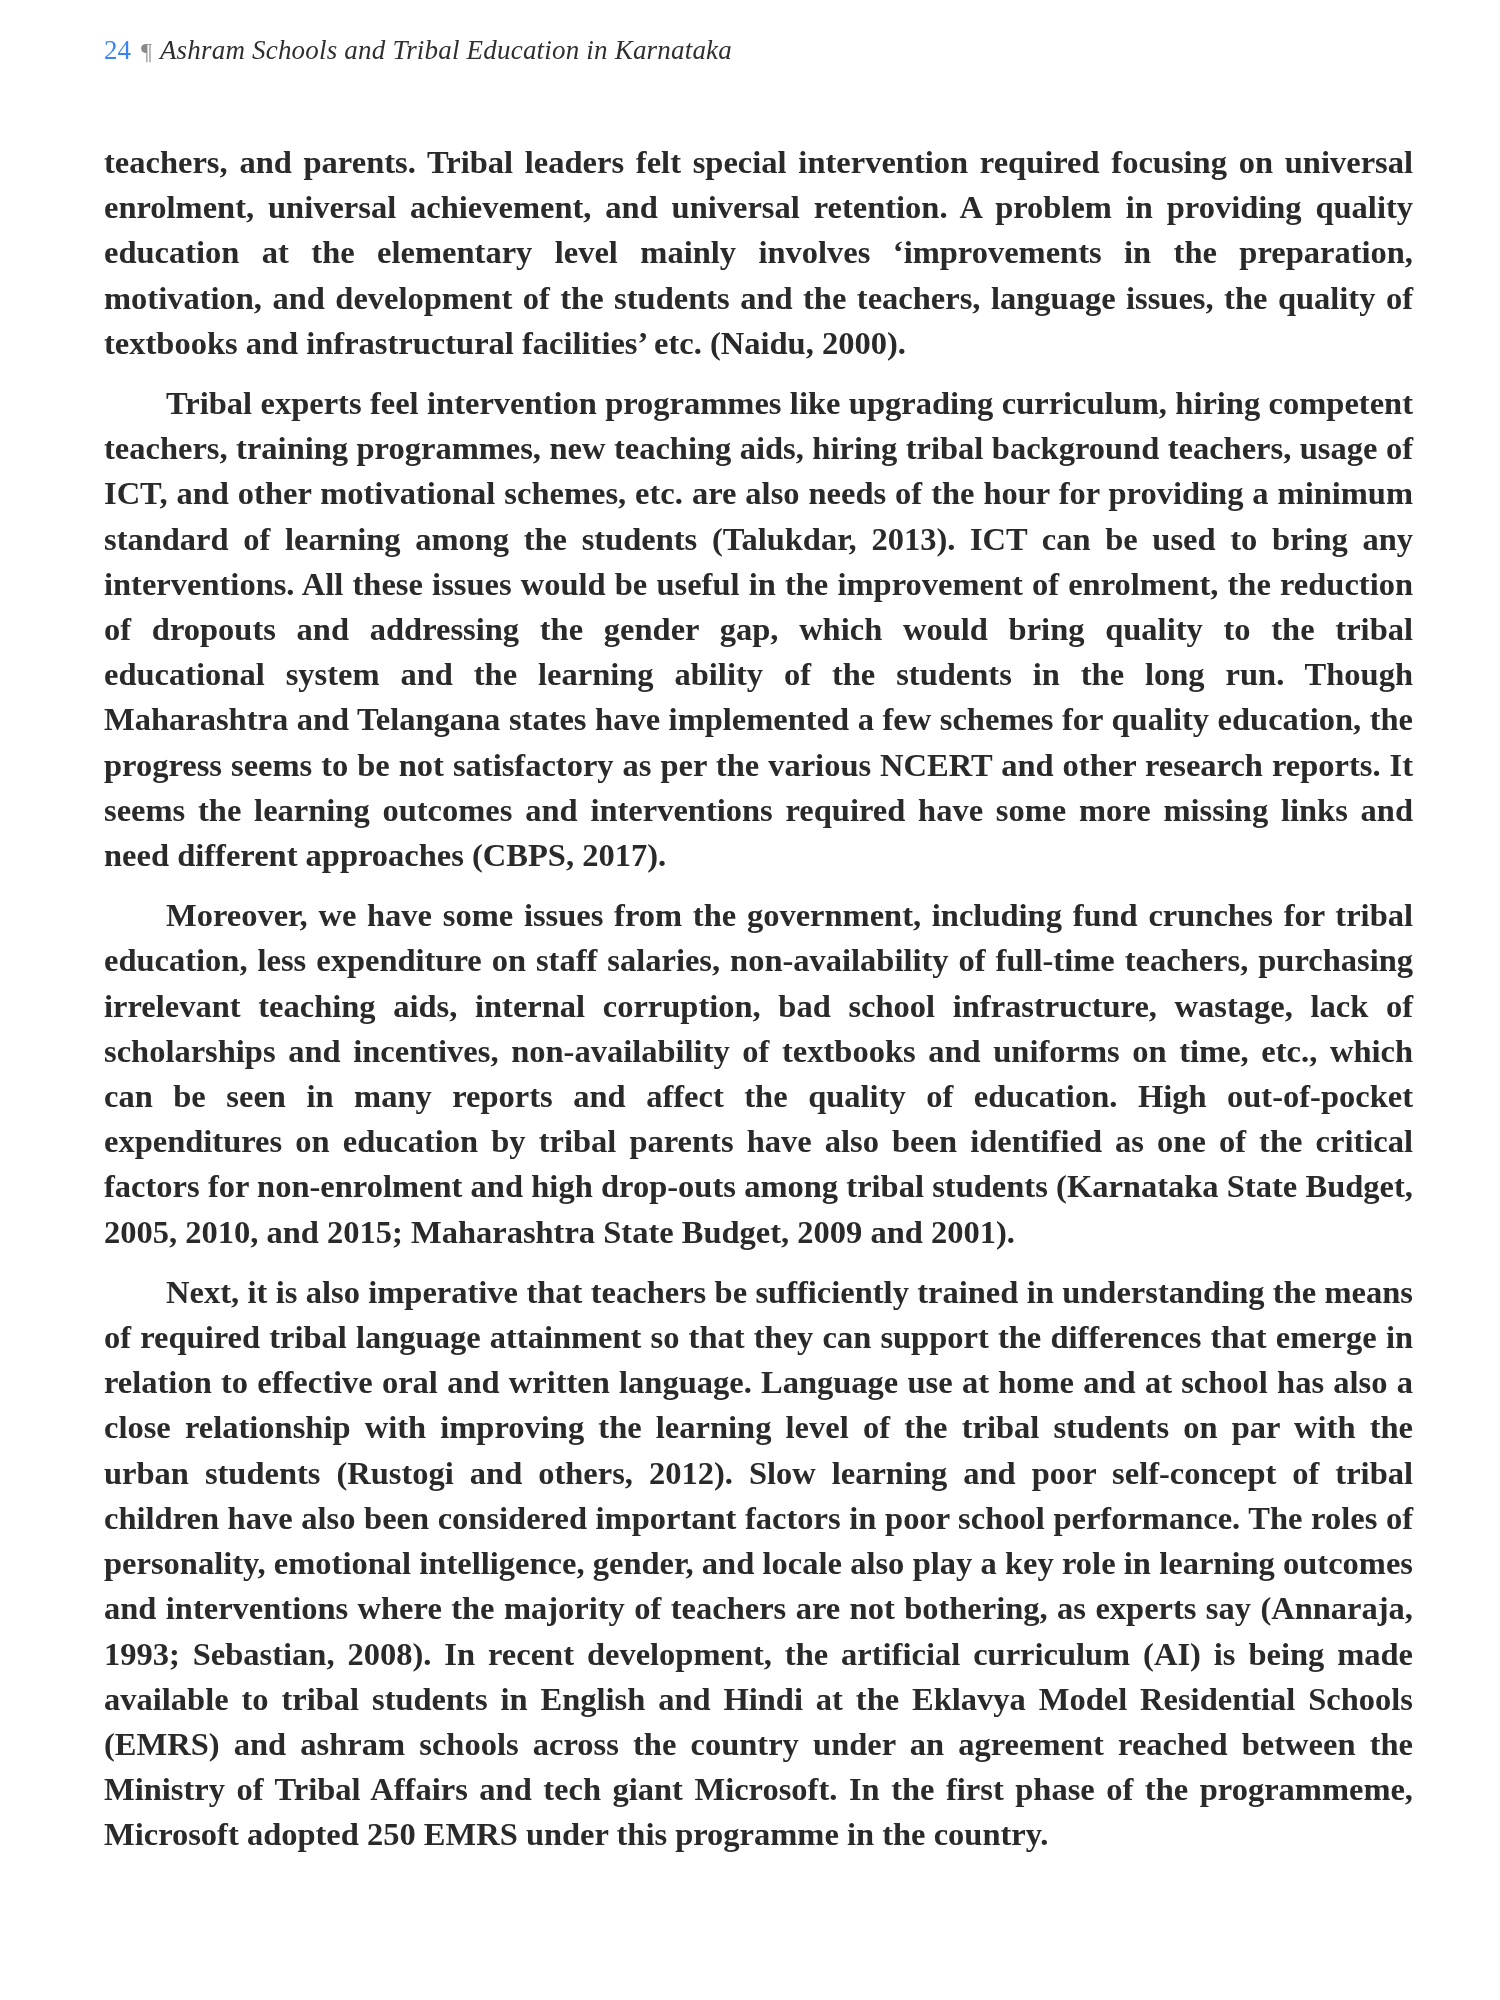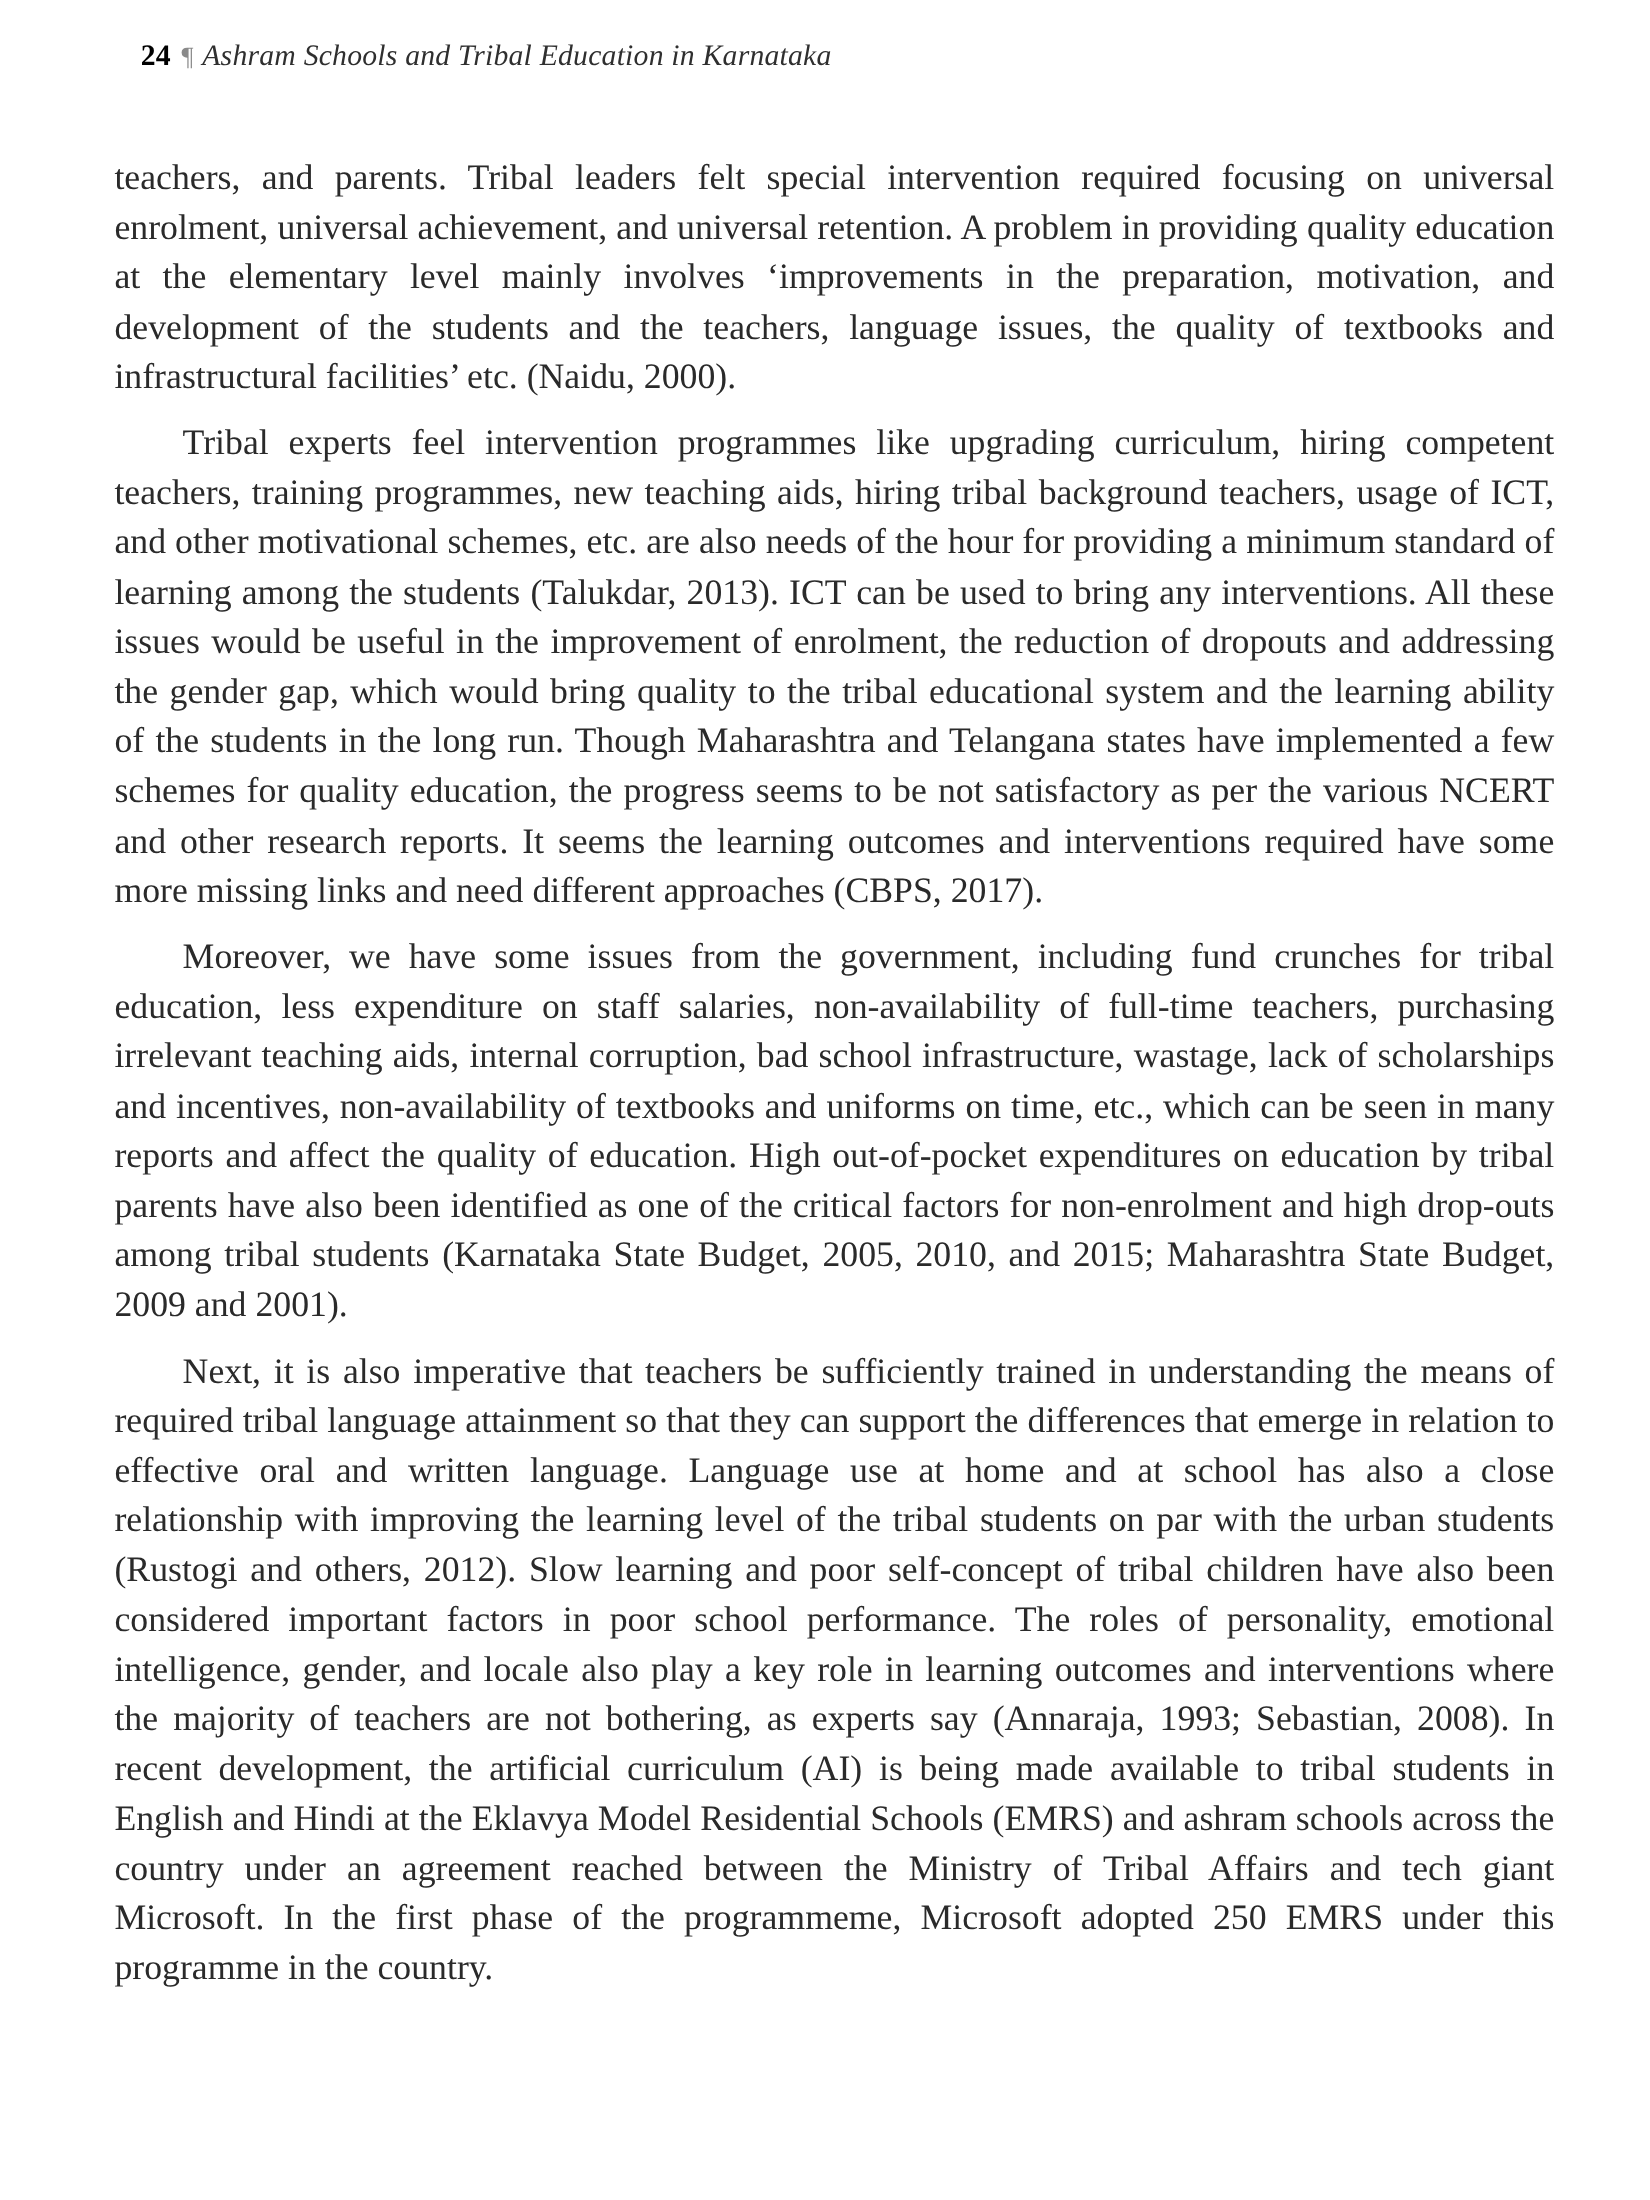--- a/index.html
+++ b/index.html
@@ -18,23 +18,22 @@
     .running-head {
       position: absolute;
       left: 104px;
       top: 30px;
       font-size: 27px;
       line-height: 40px;
       white-space: nowrap;
       color: #2f2f2f;
     }
     .page-number {
-      font-weight: bold;
-      color: #000000;
-      margin-left: 24px;
+      font-weight: normal;
+      color: #3b82f6;
     }
     .pilcrow {
       display: inline-block;
       margin: 0 8px 0 10px;
       color: #8a8a8a;
       font-size: 24px;
     }
     .book-title {
       font-style: italic;
       letter-spacing: 0.2px;
@@ -45,20 +44,21 @@
       left: 104px;
       top: 140px;
       width: 1309px;
       font-size: 32.5px;
       line-height: 45.2px;
       text-align: justify;
       hyphens: none;
     }
     .body-text p {
       margin: 0 0 15px 0;
+      font-weight: bold;
     }
     .body-text p.indent {
       text-indent: 62px;
     }
   </style>
 </head>
 <body>
 
 <div class="running-head">
   <span class="page-number">24</span><span class="pilcrow">¶</span><span class="book-title">Ashram Schools and Tribal Education in Karnataka</span>

